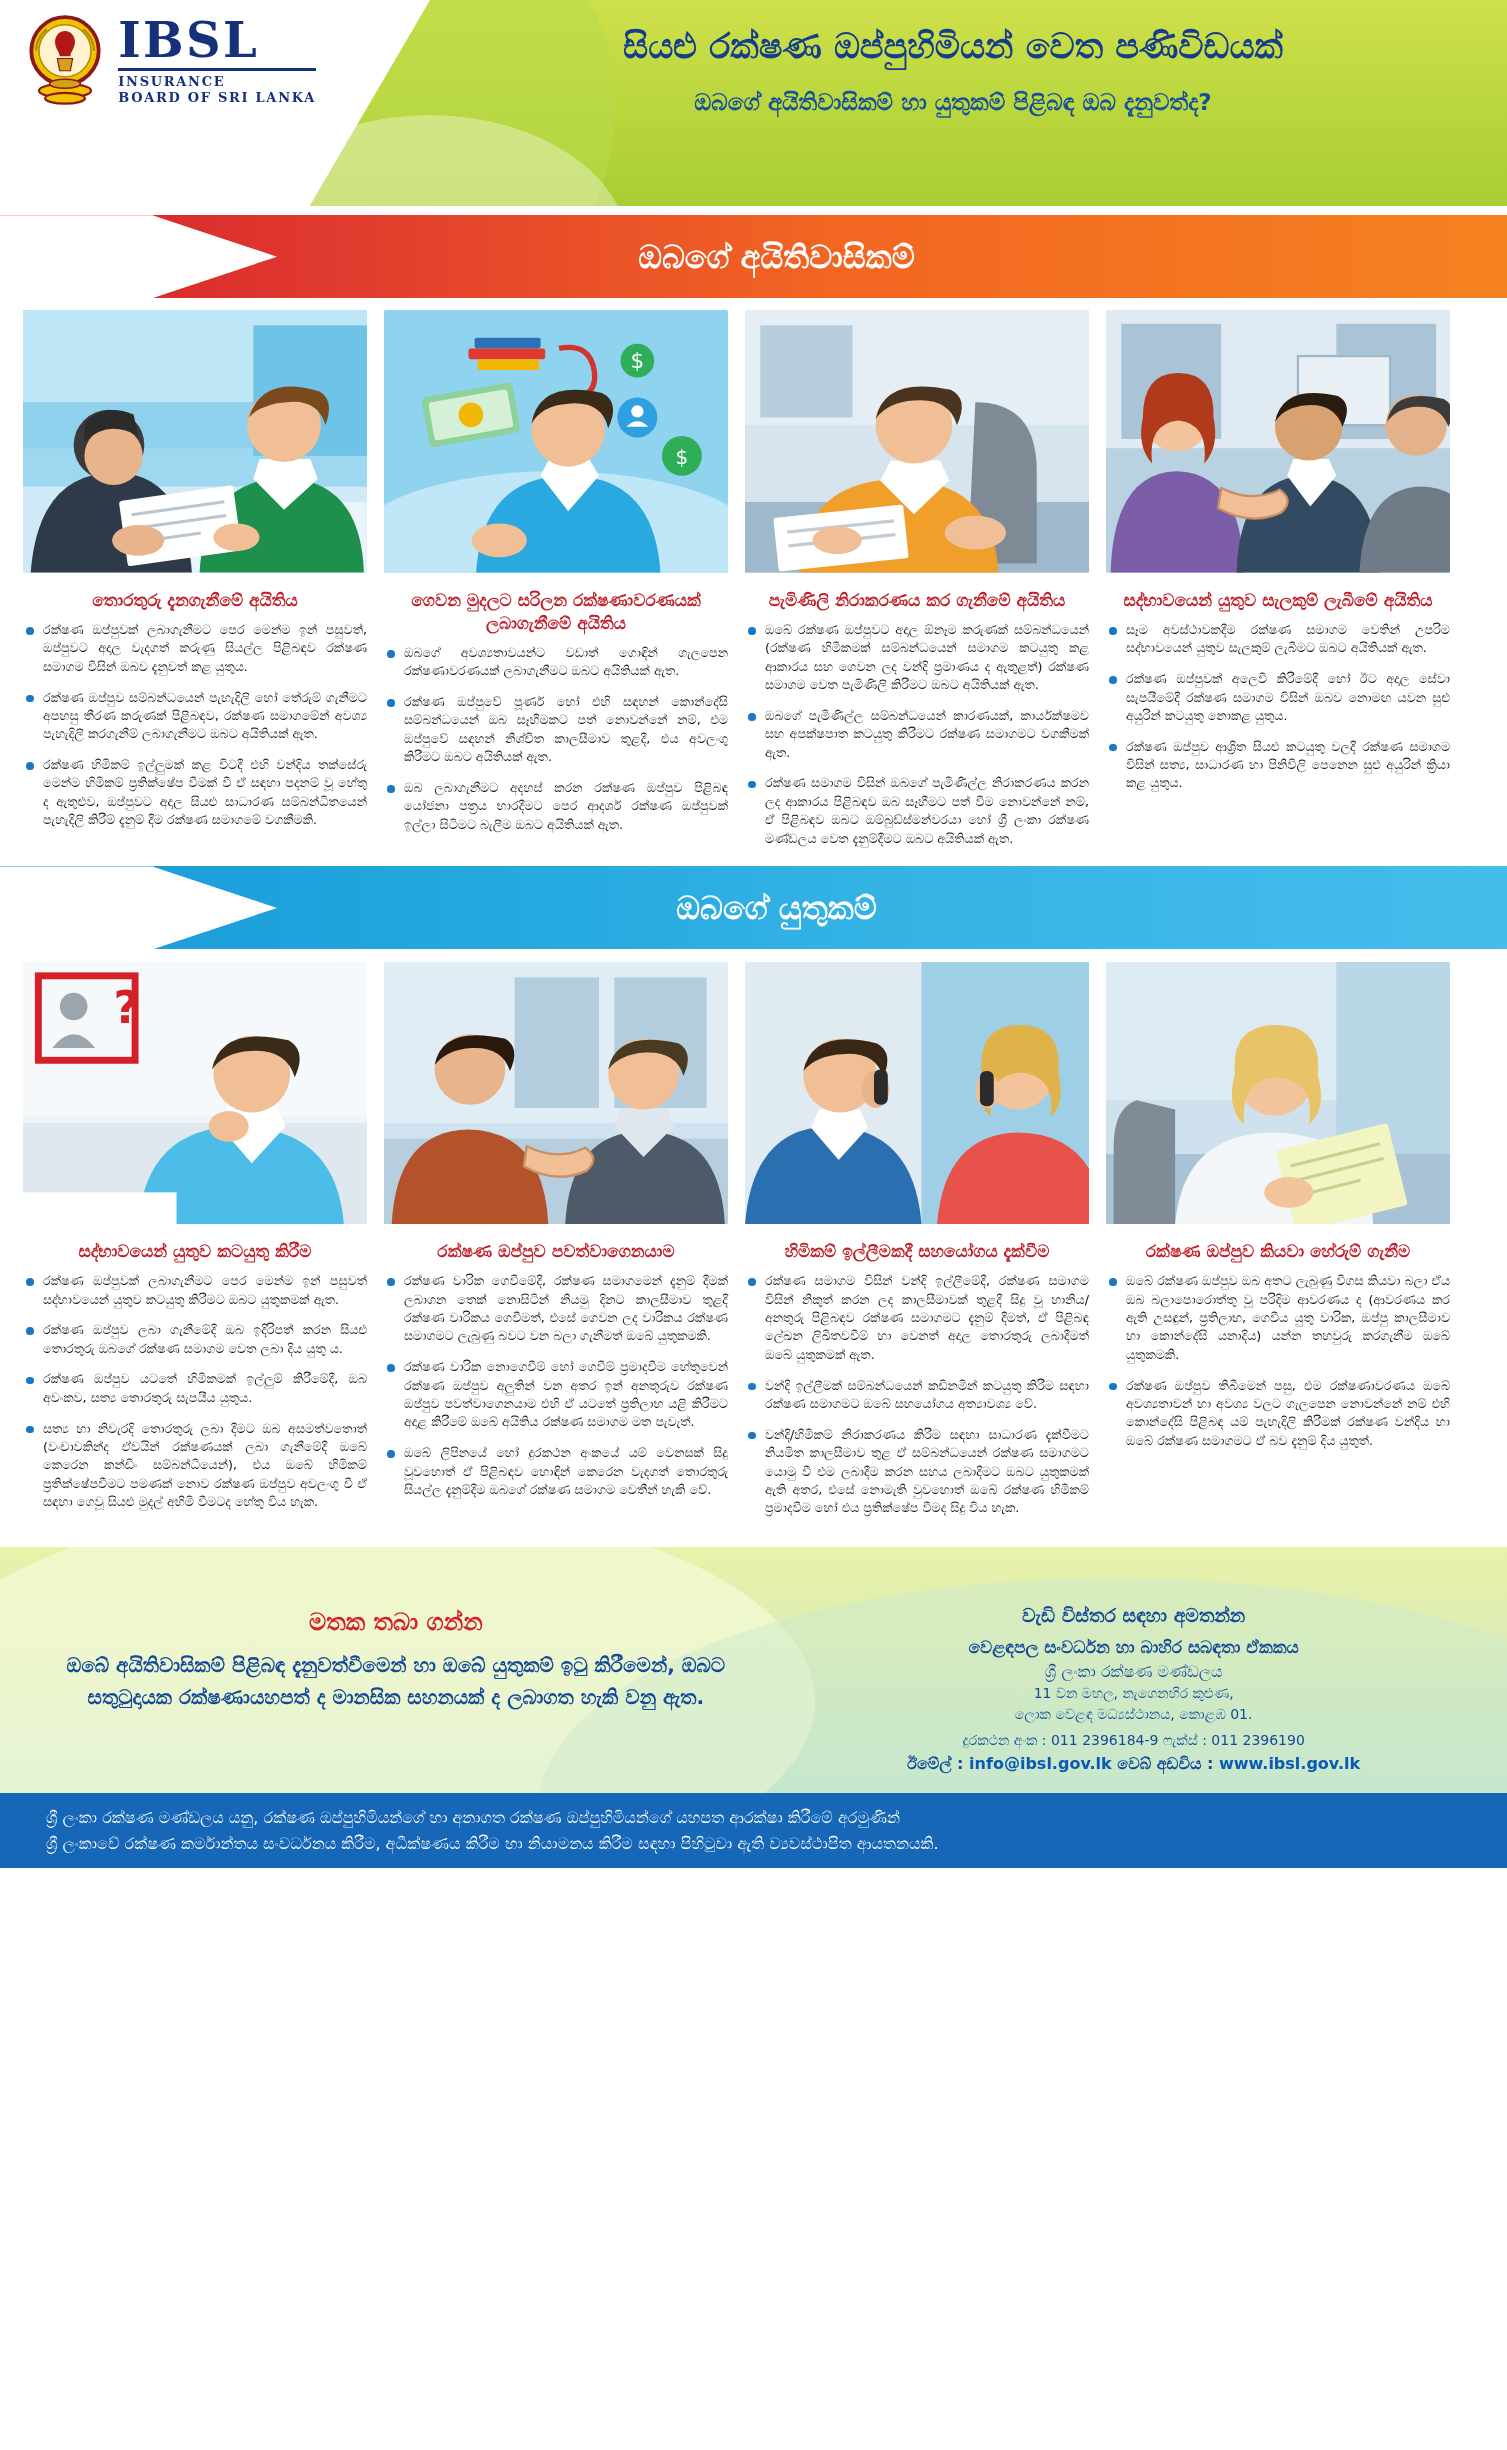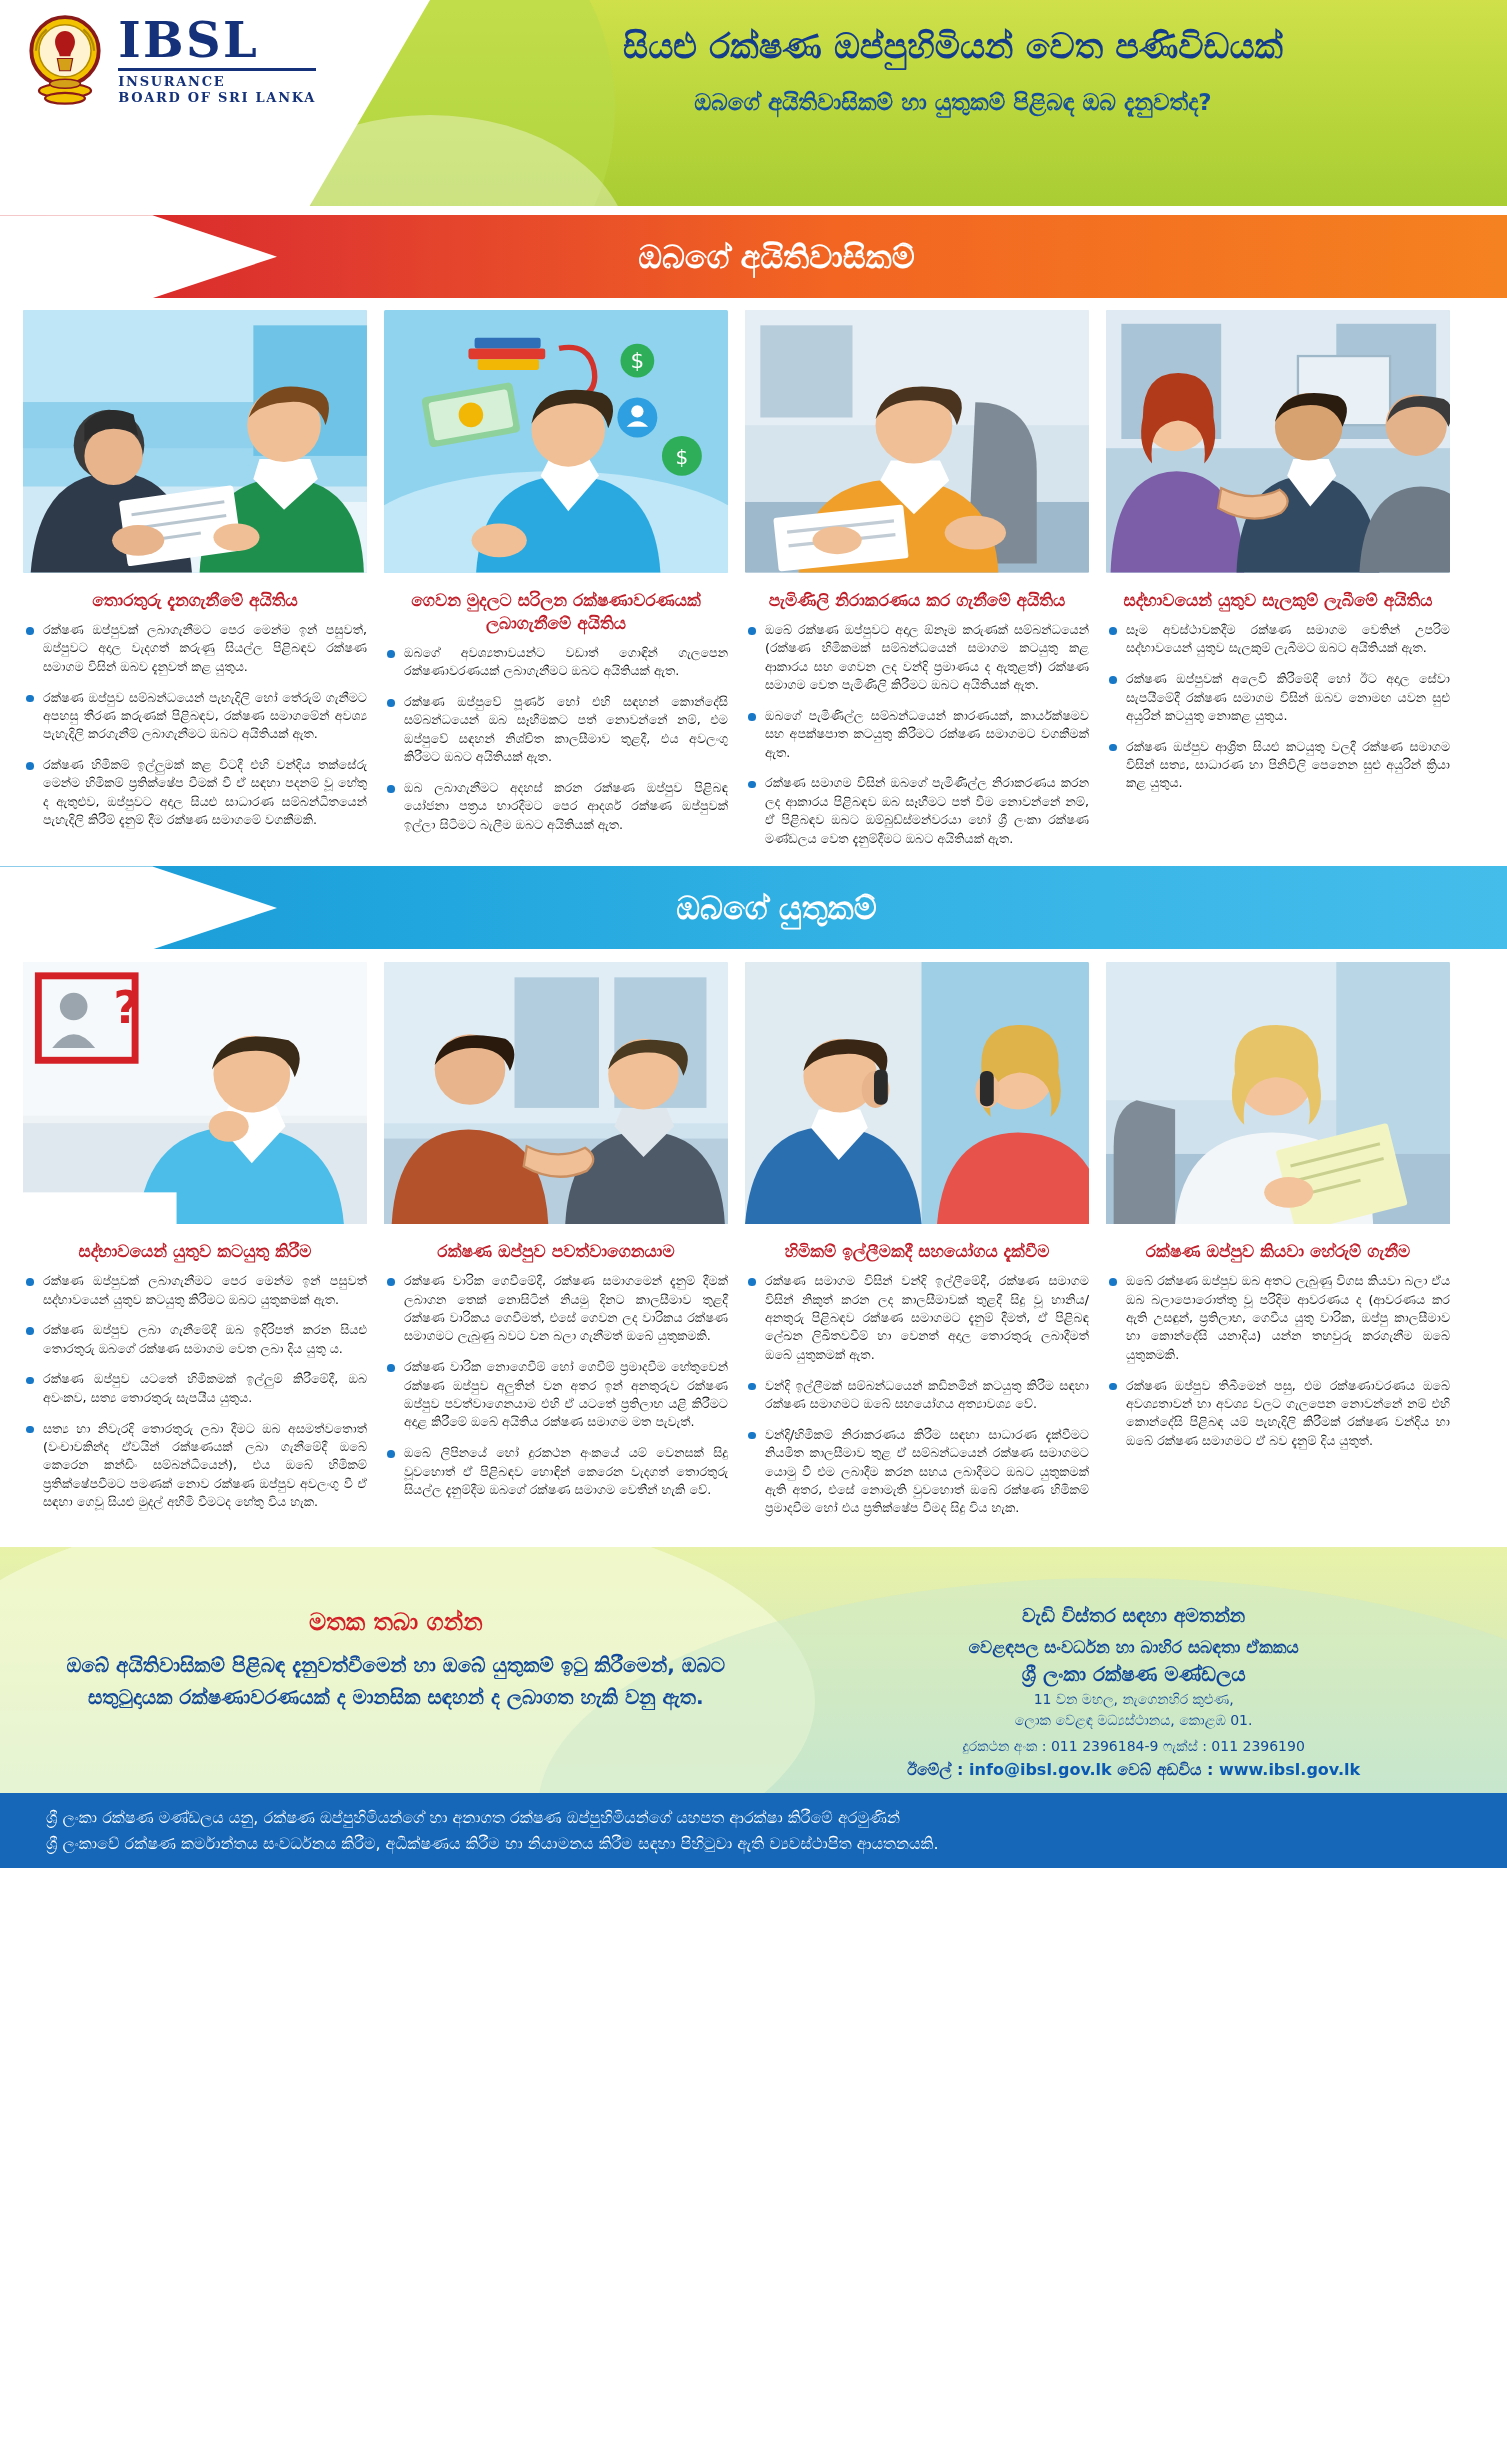--- a/index.html
+++ b/index.html
@@ -236,22 +236,22 @@
     color: #12499a;
     margin-bottom: 7.7px;
   }
   .contact-line {
     font-size: 17px;
     color: #12499a;
     line-height: 1.5;
     font-weight: bold;
   }
   .contact-org {
-    font-size: 20px;
-    font-weight: bold;
+    font-size: 16px;
+    font-weight: normal;
     color: #12499a;
     line-height: 1.45;
   }
   .contact-small {
     font-size: 14px;
     color: #12499a;
     line-height: 1.5;
   }
   .contact-mail { font-size: 16px; color: #12499a; font-weight: bold; }
   .mail-hi { color: #0a5ab5; }
@@ -595,21 +595,21 @@
       </ul>
     </div>
   </div>
 
   <div class="footer">
     <div class="footer-swoosh"></div>
     <div class="footer-swoosh2"></div>
     <div class="footer-inner">
       <div class="footer-left">
         <div class="remember-title">මතක තබා ගන්න</div>
-        <div class="remember-body">ඔබේ අයිතිවාසිකම් පිළිබඳ දැනුවත්වීමෙන් හා ඔබේ යුතුකම් ඉටු කිරීමෙන්, ඔබට සතුටුදායක රක්ෂණාවරණයක් ද මානසික සඳහන් ද ලබාගත හැකි වනු ඇත.</div>
+        <div class="remember-body">ඔබේ අයිතිවාසිකම් පිළිබඳ දැනුවත්වීමෙන් හා ඔබේ යුතුකම් ඉටු කිරීමෙන්, ඔබට සතුටුදායක රක්ෂණායහපත් ද මානසික සහනයක් ද ලබාගත හැකි වනු ඇත.</div>
       </div>
       <div class="footer-right">
         <div class="contact-title">වැඩි විස්තර සඳහා අමතන්න</div>
         <div class="contact-line">වෙළඳපල සංවර්ධන හා බාහිර සබඳතා ඒකකය</div>
         <div class="contact-org">ශ්‍රී ලංකා රක්ෂණ මණ්ඩලය</div>
         <div class="contact-small">11 වන මහල, නැගෙනහිර කුළුණ,</div>
         <div class="contact-small">ලොක වෙළඳ මධ්‍යස්ථානය, කොළඹ 01.</div>
         <div class="contact-small" style="margin-top:4.6px;">දුරකථන අංක : 011 2396184-9 ෆැක්ස් : 011 2396190</div>
         <div class="contact-mail" style="margin-top:3.1px;">
           <span>ඊමේල් :</span>

